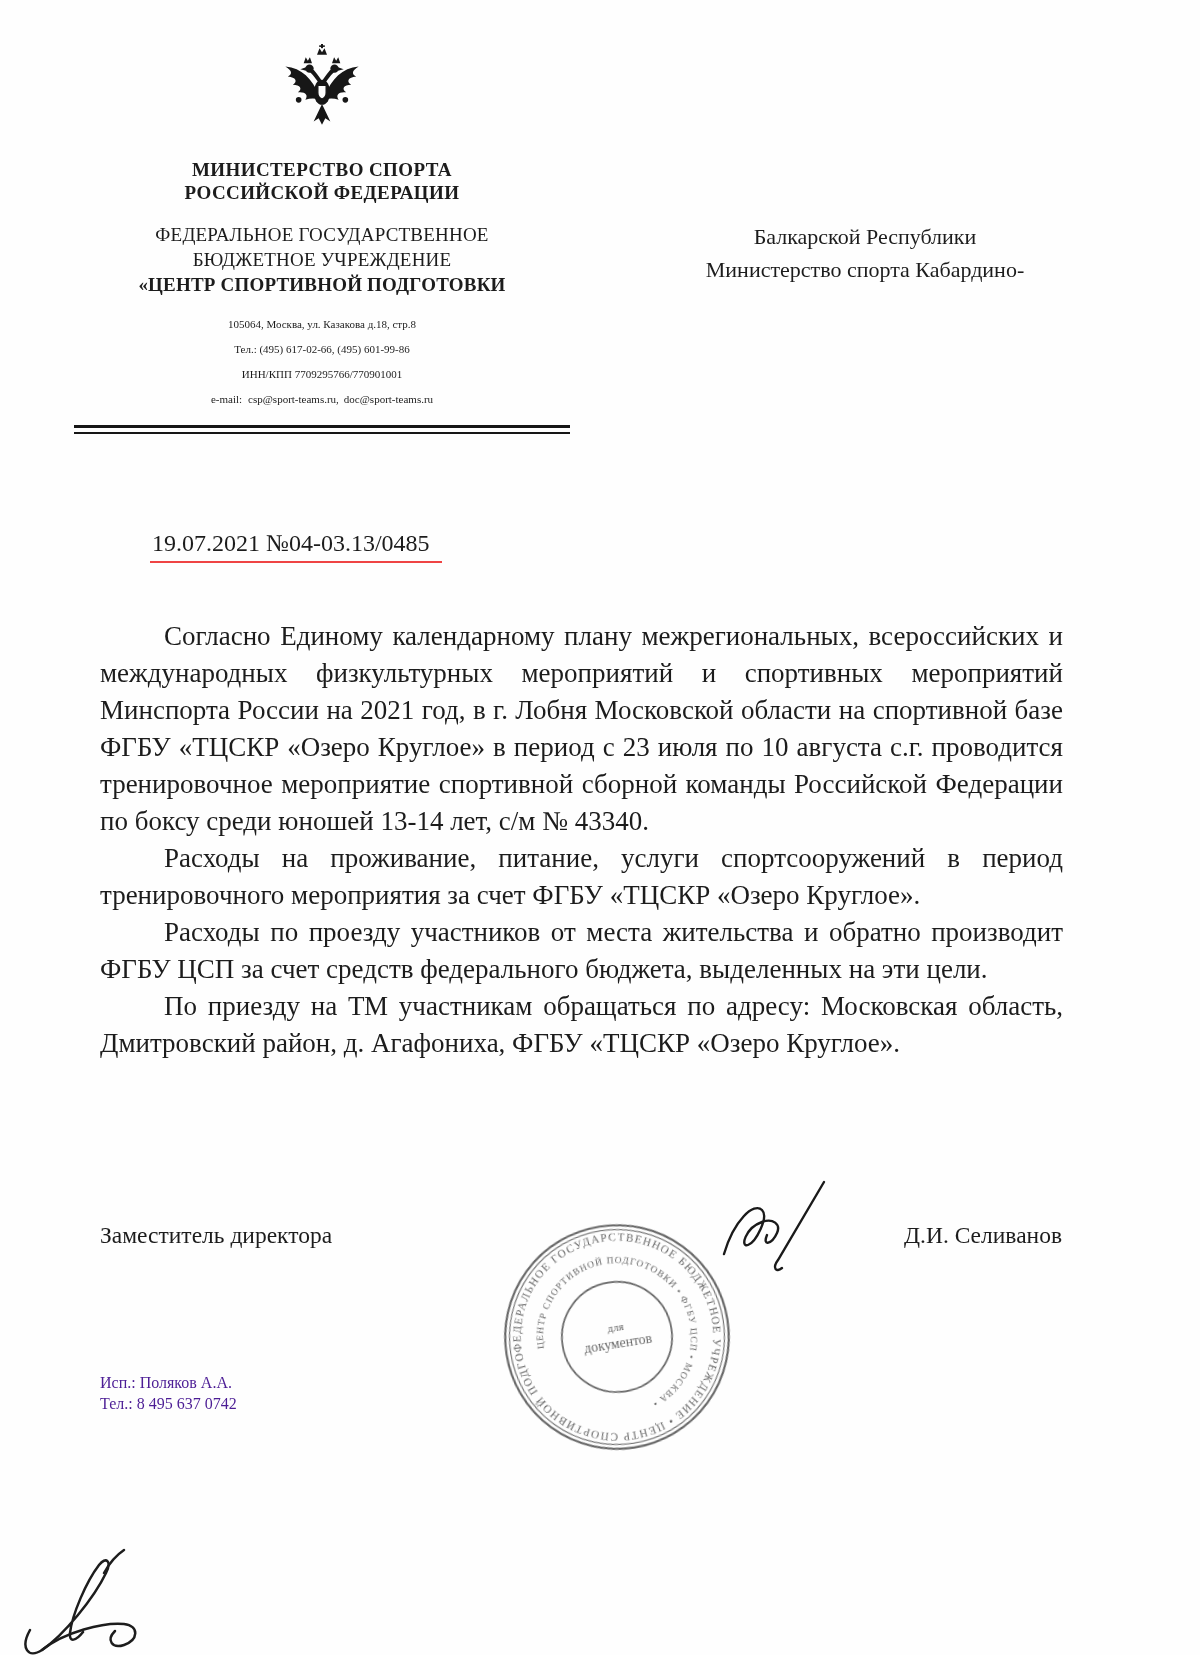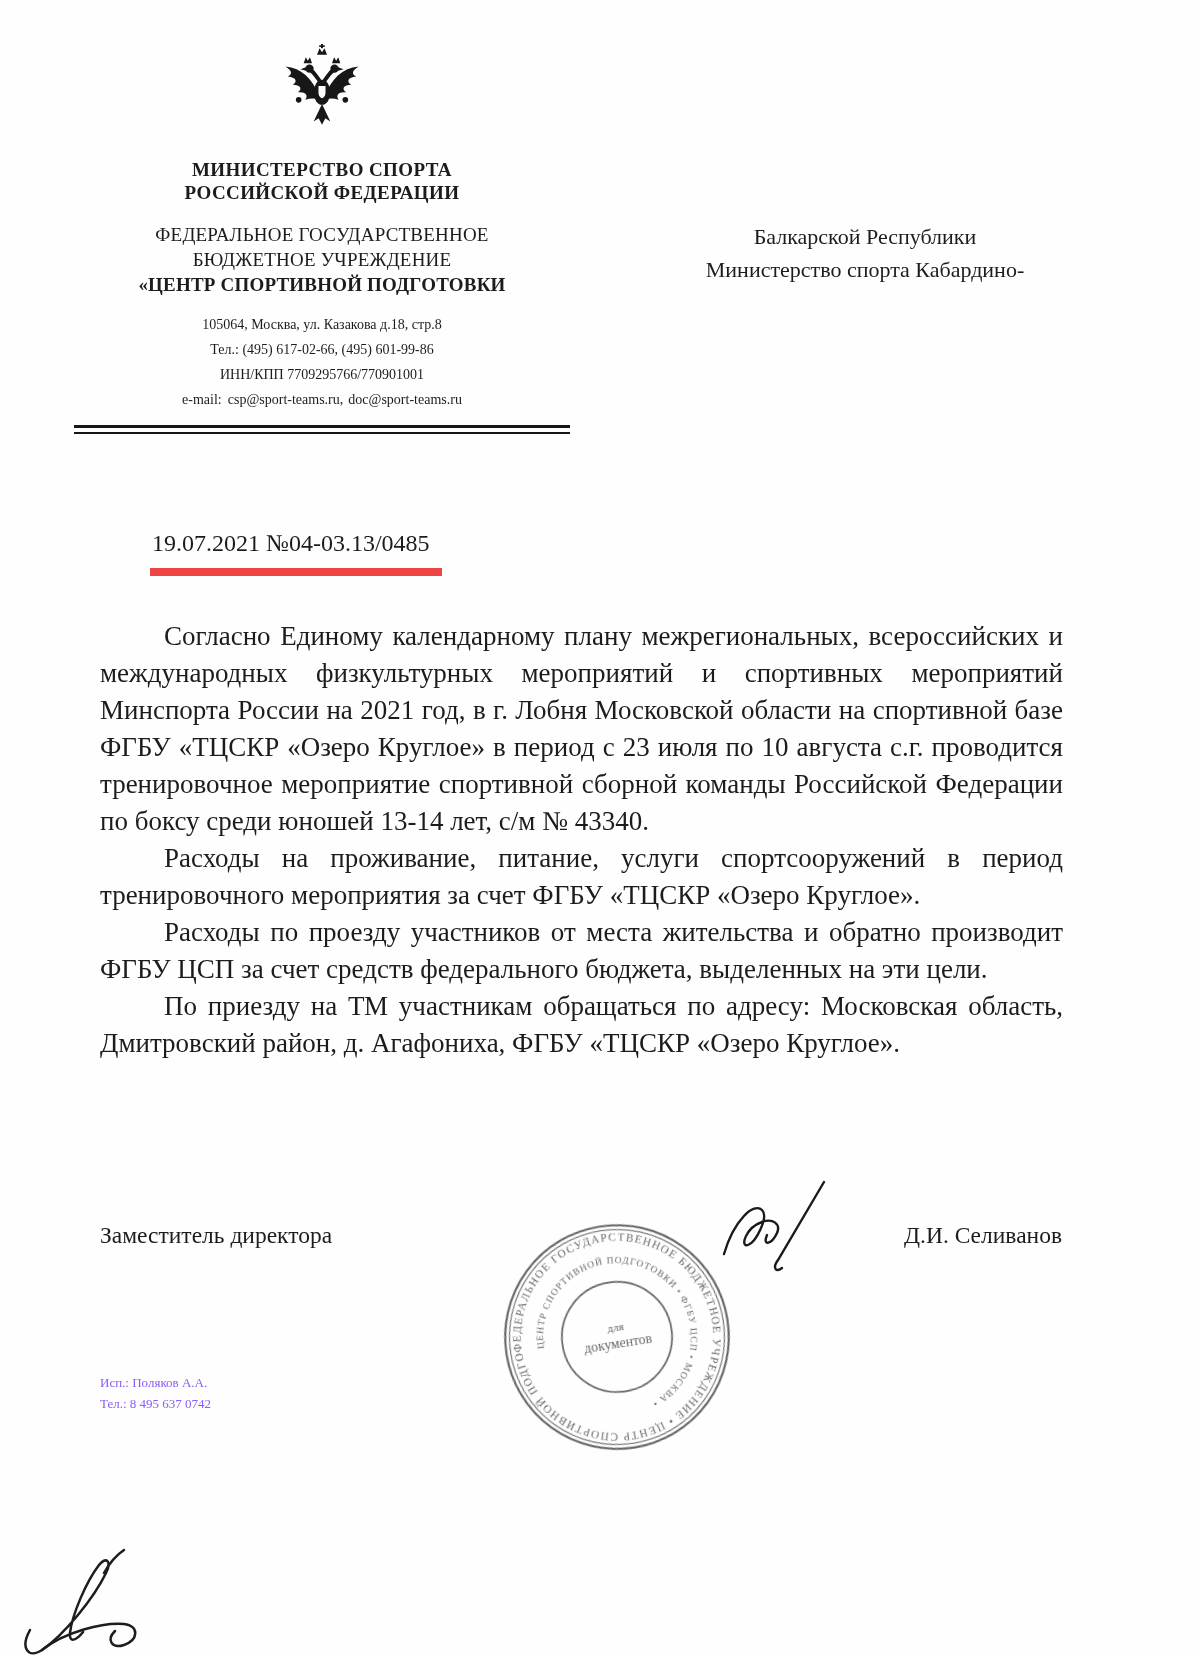--- a/index.html
+++ b/index.html
@@ -18,40 +18,40 @@
     position:absolute;left:74px;top:38px;width:496px;
     text-align:center;
   }
   .emblem{display:block;margin:0 auto;}
   .ministry-line{font-weight:700;font-size:19px;line-height:23px;letter-spacing:.4px;}
   .ministry-block{margin-top:8px;}
   .org-block{margin-top:18px;}
   .org-line{font-size:19px;line-height:25px;letter-spacing:.2px;}
   .org-line.bold{font-weight:700;}
   .addr-block{margin-top:15px;}
-  .addr-line{font-size:14px;line-height:25px;}
+  .addr-line{font-size:11px;line-height:25px;}
   .email-link{}
   .email-label{margin-right:6px;}
   .email-sep{display:inline-block;width:5px;}
   .double-rule{
     margin-top:13px;height:4px;
     border-top:3px solid #161616;
     border-bottom:2px solid #161616;
   }
   
   .recipient{
     position:absolute;left:635px;top:220px;width:460px;
     text-align:center;font-size:22px;line-height:33px;
   }
   
   .ref-line{position:absolute;left:150px;top:530px;}
   .ref-line span{
     display:inline-block;font-size:24px;
-    padding:0 12px 11px 2px;
-    border-bottom:8px solid #ef4444;
+    padding:0 12px 4px 2px;
+    border-bottom:2px solid #ef4444;
   }
   
   .body-text{
     position:absolute;left:100px;top:618px;width:963px;
     font-size:27px;line-height:37px;text-align:justify;
   }
   .body-text p{margin:0;text-indent:64px;}
   
   .sig-row{
     position:absolute;left:100px;top:1222px;width:962px;
@@ -61,21 +61,21 @@
   
   .flourish{position:absolute;left:712px;top:1176px;}
   .stamp-wrap{
     position:absolute;left:488px;top:1208px;width:258px;height:258px;
     transform:rotate(-9deg);
     opacity:.82;
     filter:blur(.4px);
   }
   .executor{
     position:absolute;left:100px;top:1372px;
-    font-size:13px;line-height:21px;color:#8b5cf6;
+    font-size:16px;line-height:21px;color:#4c1d95;
   }
   .bottom-sign{position:absolute;left:12px;top:1518px;}
 </style>
 </head>
 <body>
 
 <div class="page">
 
   <div class="letterhead">
 

